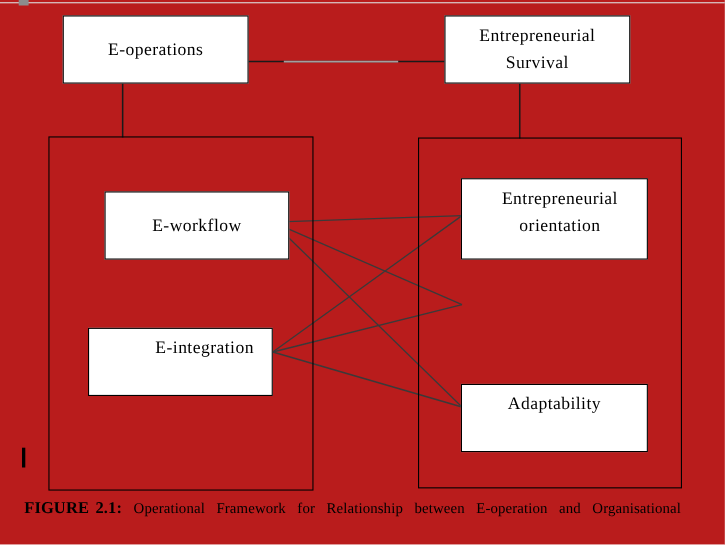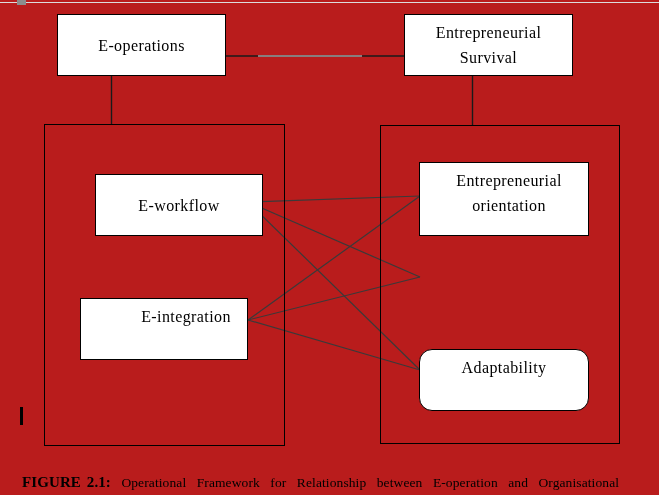--- a/index.html
+++ b/index.html
@@ -41,32 +41,31 @@
   .v-center { align-items: center; }
   .v-top { align-items: flex-start; padding-top: 5px; }
   .box-eop   { left: 57px;  top: 14px;  width: 169px; height: 62px; }
   .box-osv   { left: 404px; top: 14px;  width: 169px; height: 62px; padding: 0 18px; }
   .grp-left  { left: 44px;  top: 124px; width: 241px; height: 322px; }
   .grp-right { left: 380px; top: 125px; width: 240px; height: 319px; }
   .box-ewf   { left: 81px;  top: 174px; width: 168px; height: 62px; margin-left: 14px; }
   .box-ein   { left: 80px;  top: 298px; width: 168px; height: 62px; padding-left: 44px; }
   .box-ent   { left: 419px; top: 162px; width: 170px; height: 74px; padding-left: 10px; }
   .box-inn   { left: 419px; top: 261px; width: 170px; height: 61px; }
-  .box-ada   { left: 419px; top: 349px; width: 170px; height: 62px; border-radius: 13px; }
+  .box-ada   { left: 419px; top: 349px; width: 170px; height: 62px; }
   .cursor-bar {
     position: absolute; left: 20px; top: 407px; width: 3px; height: 18px;
     background: #000;
   }
   .caption {
     position: absolute; left: 22px; top: 454px; width: 618px;
     font-size: 13.5px;
     word-spacing: 7px;
     white-space: nowrap;
     letter-spacing: 0.1px;
-    margin-top: 20px;
   }
   .caption .cap-bold {
     font-weight: bold;
     font-size: 15px;
     word-spacing: 2px;
   }
 </style>
 </head>
 <body>
 

